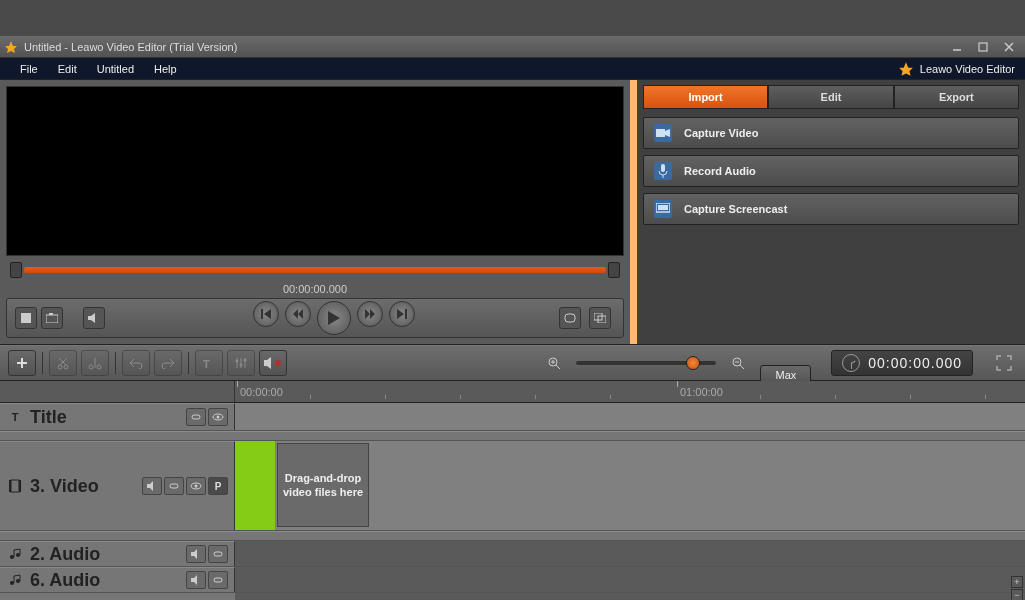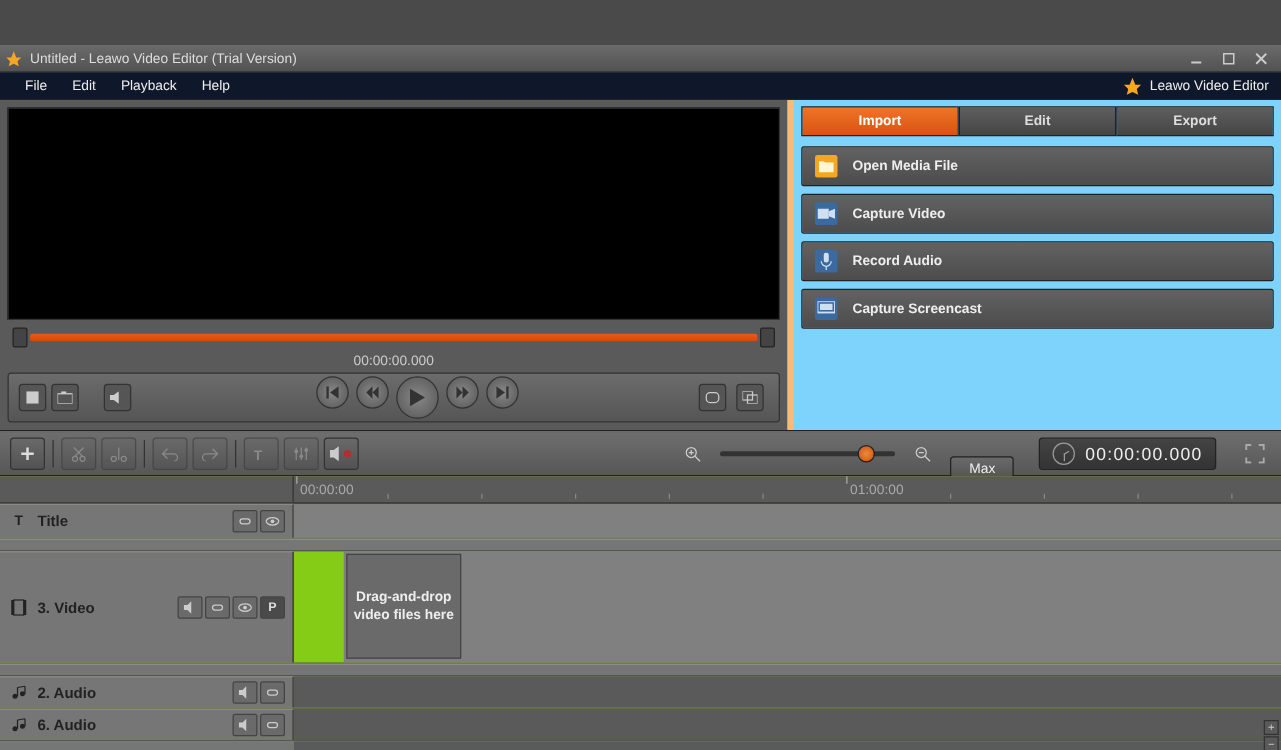--- a/index.html
+++ b/index.html
@@ -22,21 +22,21 @@
 .scrub-track { flex:1; height: 6px; background: linear-gradient(#e85a1a,#d04a0a); border-radius:2px; }
 .timecode-row { text-align:center; color:#ccc; font-size:11px; height: 18px; display:flex; align-items:center; justify-content:center; }
 .controls-row { height: 40px; background: linear-gradient(#6c6c6c,#555); border:1px solid #333; border-radius:3px; display:flex; align-items:center; padding:0 8px; }
 .ctrl-btn { width: 22px; height: 22px; background:#555; border:1px solid #333; border-radius:3px; margin-right:4px; display:flex;align-items:center;justify-content:center; cursor:pointer; color:#ddd;}
 .ctrl-btn.sep { border:none; background:none; width:12px; }
 .transport { display:flex; gap:6px; margin-left:auto; margin-right:auto; }
 .transport .tbtn { width:26px; height:26px; border-radius:13px; background:radial-gradient(#888,#555); border:1px solid #333; display:flex; align-items:center; justify-content:center; cursor:pointer; color:#222;}
 .transport .tbtn.play { width:34px; height:34px; border-radius:17px; }
 .right-ctrls { display:flex; gap:4px; }
 
-.side-pane { flex:1; background:#7dd3fc; border-left:5px solid #fdba74; padding:5px 6px; }
+.side-pane { flex:1; background:#404040; border-left:7px solid #fdba74; padding:5px 6px; }
 .tabs { display:flex; height:24px; margin-bottom:8px; }
 .tab { flex:1; display:flex; align-items:center; justify-content:center; background:linear-gradient(#5e5e5e,#454545); border:1px solid #222; cursor:pointer; color:#ddd; font-weight:bold; }
 .tab.active { background:linear-gradient(#f0742a,#d8530f); color:#fff; }
 .action-list { display:flex; flex-direction:column; gap:6px; }
 .action-item { height:32px; background:linear-gradient(#626262,#4c4c4c); border:1px solid #222; border-radius:2px; display:flex; align-items:center; padding:0 10px; gap:12px; cursor:pointer; font-weight:bold; color:#eee;}
 .action-item .aicon { width:18px; height:18px; display:flex; align-items:center; justify-content:center; border-radius:2px;}
 .ai-folder { background:#f5a623; }
 .ai-cam { background:#3a6aa0; }
 .ai-mic { background:#3a6aa0; }
 .ai-screen { background:#3a6aa0; }
@@ -61,21 +61,21 @@
 .ruler-pad { width:235px; border-right:1px solid #333; }
 .ruler-marks { flex:1; position:relative; color:#aaa; font-size:10px; }
 .ruler-marks .mark { position:absolute; top:0; height:22px; }
 .ruler-marks .mark .tick { width:1px; height:6px; background:#aaa; margin-bottom:1px; }
 .ruler-marks .mark span { position:absolute; top:5px; left:3px; }
 .ruler-marks .minor { position:absolute; top:14px; width:1px; height:4px; background:#888; }
 
 .track { display:flex; border-bottom:1px solid #555; }
 .track-header { width:235px; background:#767676; border-right:1px solid #333; display:flex; align-items:center; padding:0 6px; gap:6px; border-top:1px solid #8a8a8a;}
 .track-header .tico { width:18px;height:18px; display:flex;align-items:center;justify-content:center; font-weight:bold; color:#222;}
-.track-header .tlabel { flex:1; font-weight:bold; color:#222; font-size:12px;}
+.track-header .tlabel { flex:1; font-weight:bold; color:#222; font-size:18px;}
 .track-header .tbtns { display:flex; gap:2px; }
 .track-header .mini { width:20px;height:18px; background:#6a6a6a; border:1px solid #444; border-radius:2px; display:flex;align-items:center;justify-content:center; font-size:10px; cursor:pointer; color:#ddd;}
 .track-body { flex:1; background:#808080; position:relative; }
 .track-audio .track-body { background:#5a5a5a; }
 .track-title { height:28px; }
 .track-video { height:90px;gap:40px; }
 .track-audio { height:26px; }
 .video-drop { position:absolute; left:2px; top:2px; width:92px; height:84px; background:#6a6a6a; border:1px solid #444; display:flex; align-items:center; justify-content:center; text-align:center; color:#eee; font-weight:bold; font-size:11px; padding:4px; line-height:1.3;}
 
 .t-sep { height:10px; background:#767676; border-top:1px solid #8c8c8c; border-bottom:1px solid #555;}
@@ -113,21 +113,21 @@
           <line x1="1" y1="1" x2="9" y2="9" stroke="#ccc" stroke-width="1.5"></line>
           <line x1="9" y1="1" x2="1" y2="9" stroke="#ccc" stroke-width="1.5"></line>
         </svg>
       </div>
   </div>
 </div>
 
 <div class="menubar">
   <div class="menu-item">File</div>
   <div class="menu-item">Edit</div>
-  <div class="menu-item">Playback</div>
+  <div class="menu-item">Untitled</div>
   <div class="menu-item">Help</div>
   <div class="brand">
     <svg width="16" height="16" viewBox="0 0 14 14">
         <path d="M7 1 L9 6 L13 6 L10 9 L11 13 L7 11 L3 13 L4 9 L1 6 L5 6 Z" fill="#f5a623"></path>
       </svg>
     <span>Leawo Video Editor</span>
   </div>
 </div>
 
 <div class="upper">
@@ -204,28 +204,20 @@
     </div>
   </div>
 
   <div class="side-pane">
     <div class="tabs">
       <div class="tab active">Import</div>
       <div class="tab">Edit</div>
       <div class="tab">Export</div>
     </div>
     <div class="action-list">
-      <div class="action-item">
-        <div class="aicon ai-folder">
-            <svg width="12" height="10">
-              <path d="M0 1 h4 l1 1 h7 v8 h-12 z" fill="#fff6d6"></path>
-            </svg>
-          </div>
-        <span>Open Media File</span>
-      </div>
       <div class="action-item">
         <div class="aicon ai-cam">
             <svg width="14" height="10">
               <rect x="0" y="1" width="9" height="8" fill="#cfe0f2"></rect>
               <polygon points="9,3 14,1 14,9 9,7" fill="#cfe0f2"></polygon>
             </svg>
           </div>
         <span>Capture Video</span>
       </div>
       <div class="action-item">

